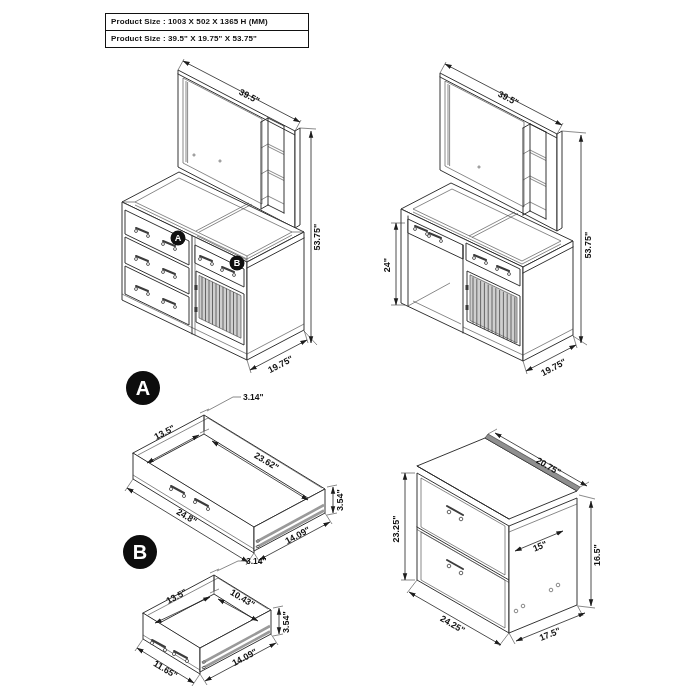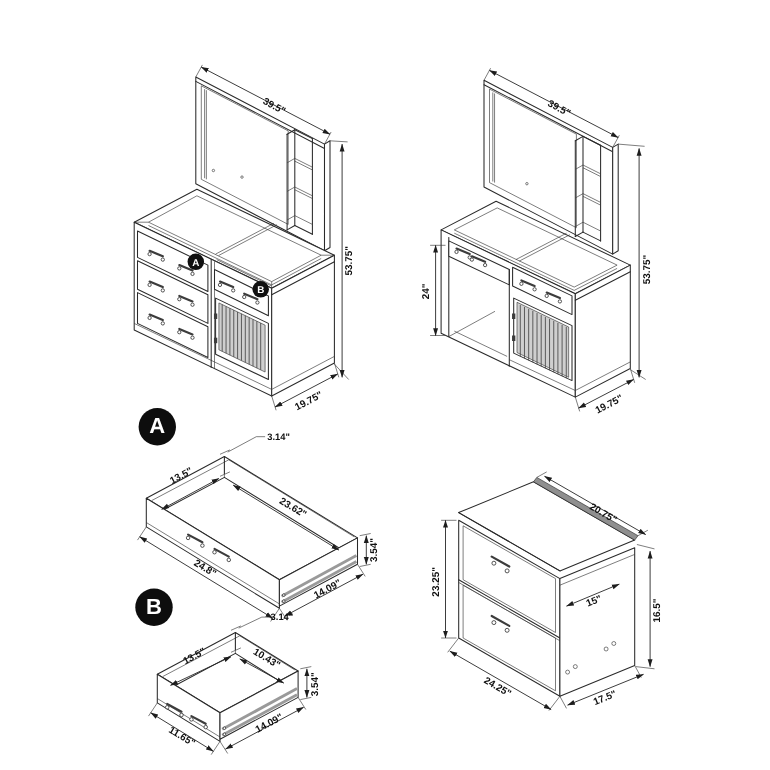--- a/index.html
+++ b/index.html
@@ -37,20 +37,24 @@
 <div id="stage">
 
   <svg width="0" height="0">
     <defs>
       <marker id="ah" viewBox="0 0 10 8" refX="9.5" refY="4" markerWidth="9" markerHeight="7" orient="auto-start-reverse">
           <path d="M0,.8 L10,4 L0,7.2 Z" fill="#1d1d1d"></path>
         </marker>
     </defs>
   </svg>
 
+  <div class="spec">
+    <div class="row">Product Size : 1003 X 502 X 1365 H (MM)</div>
+    <div class="row">Product Size : 39.5" X 19.75" X 53.75"</div>
+  </div>
 
   <div class="drw" style="left:98px;top:55px">
   <svg width="242" height="335" viewBox="0 0 242 335">
 
     <g>
       <polygon class="fw" points="80,15 197,76 197,173 80,112"></polygon>
       <line class="ln" x1="80" y1="19" x2="197" y2="80"></line>
       <polygon class="fw" points="197,76 202,73 202,170 197,173"></polygon>
       <polygon class="tn" points="85,23 164,64 164,149 85,108"></polygon>
       <line class="tn" x1="88" y1="26" x2="88" y2="107"></line>

